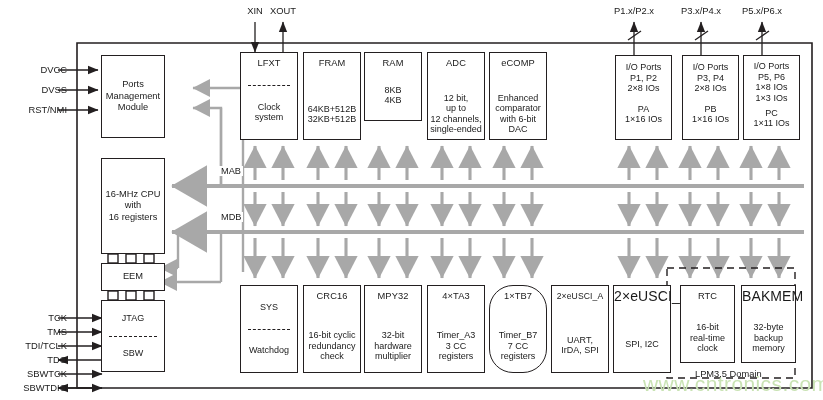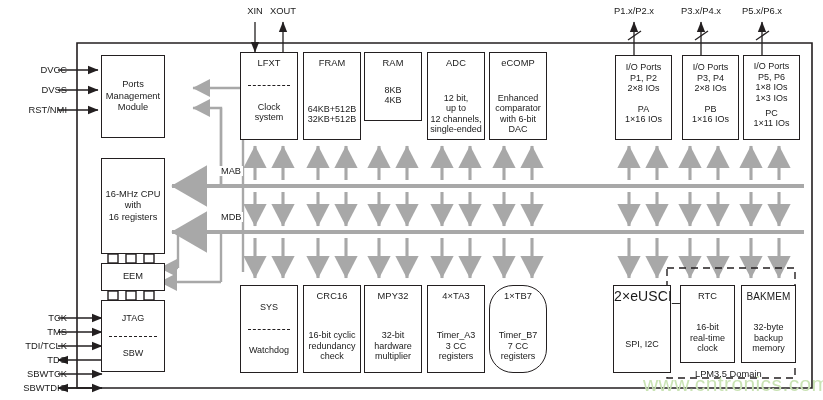--- a/index.html
+++ b/index.html
@@ -344,39 +344,46 @@
 
 <div class="blk" style="left:489px;top:285px;width:58px;height:88px;border-radius:24px;">
   <div class="t">1×TB7</div>
   <div class="spacer"></div>
   <div class="b">Timer_B7</div>
   <div class="b">7 CC</div>
   <div class="b">registers</div>
   <div class="spacer" style="flex:0 0 10px;"></div>
 </div>
 
+<div class="blk" style="left:551px;top:285px;width:58px;height:88px;">
+  <div class="t" style="font-size:8.6px;">2×eUSCI_A</div>
+  <div class="spacer"></div>
+  <div class="b">UART,</div>
+  <div class="b">IrDA, SPI</div>
+  <div class="spacer" style="flex:0 0 16px;"></div>
+</div>
 
 <div class="blk" style="left:613px;top:285px;width:58px;height:88px;">
   <div class="t" style="font-size:14px;">2×eUSCI_B</div>
   <div class="spacer"></div>
   <div class="b">SPI, I2C</div>
   <div class="spacer" style="flex:0 0 22px;"></div>
 </div>
 
 <div class="blk" style="left:680px;top:285px;width:55px;height:78px;">
   <div class="t">RTC</div>
   <div class="spacer"></div>
   <div class="b">16-bit</div>
   <div class="b">real-time</div>
   <div class="b">clock</div>
   <div class="spacer" style="flex:0 0 8px;"></div>
 </div>
 
 <div class="blk" style="left:741px;top:285px;width:55px;height:78px;">
-  <div class="t" style="font-size:10px;">BAKMEM</div>
+  <div class="t" style="font-size:14px;text-align:right;">BAKMEM</div>
   <div class="spacer"></div>
   <div class="b">32-byte</div>
   <div class="b">backup</div>
   <div class="b">memory</div>
   <div class="spacer" style="flex:0 0 8px;"></div>
 </div>
 
 <div class="domlbl" style="left:695px;top:369px;">LPM3.5 Domain</div>
 <div class="wm" style="left:643px;top:372px;">www.cntronics.com</div>
 

